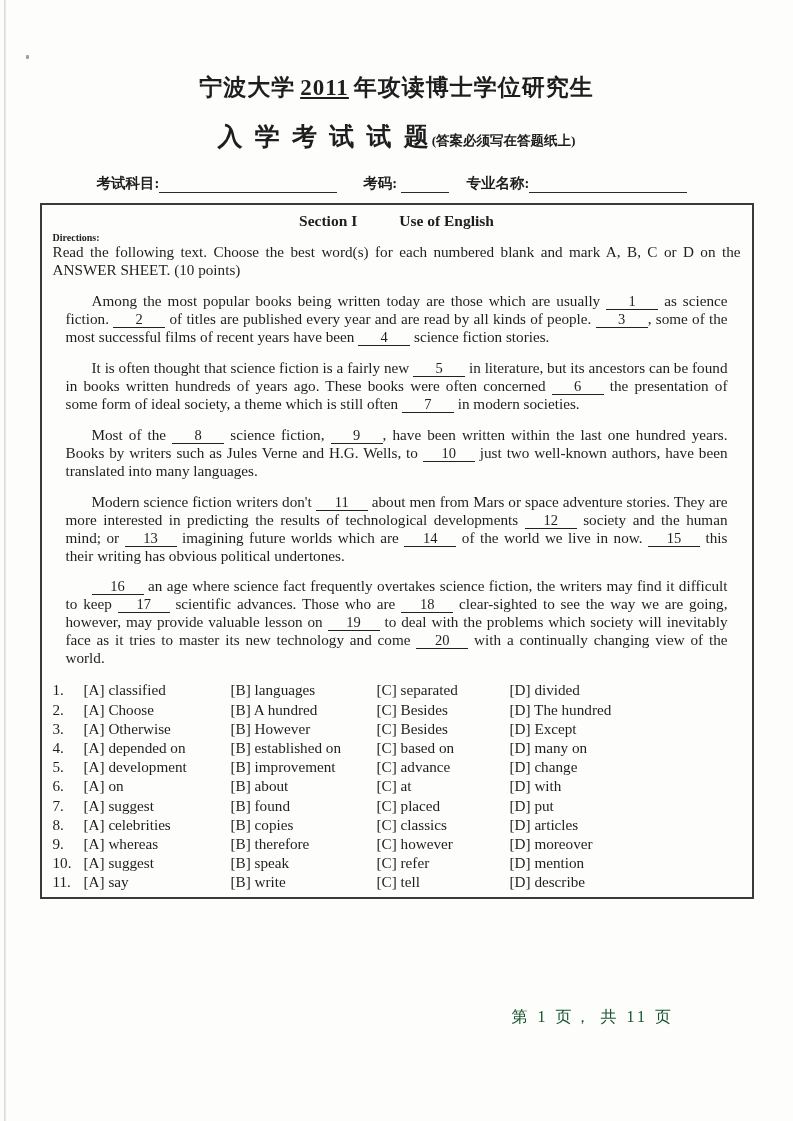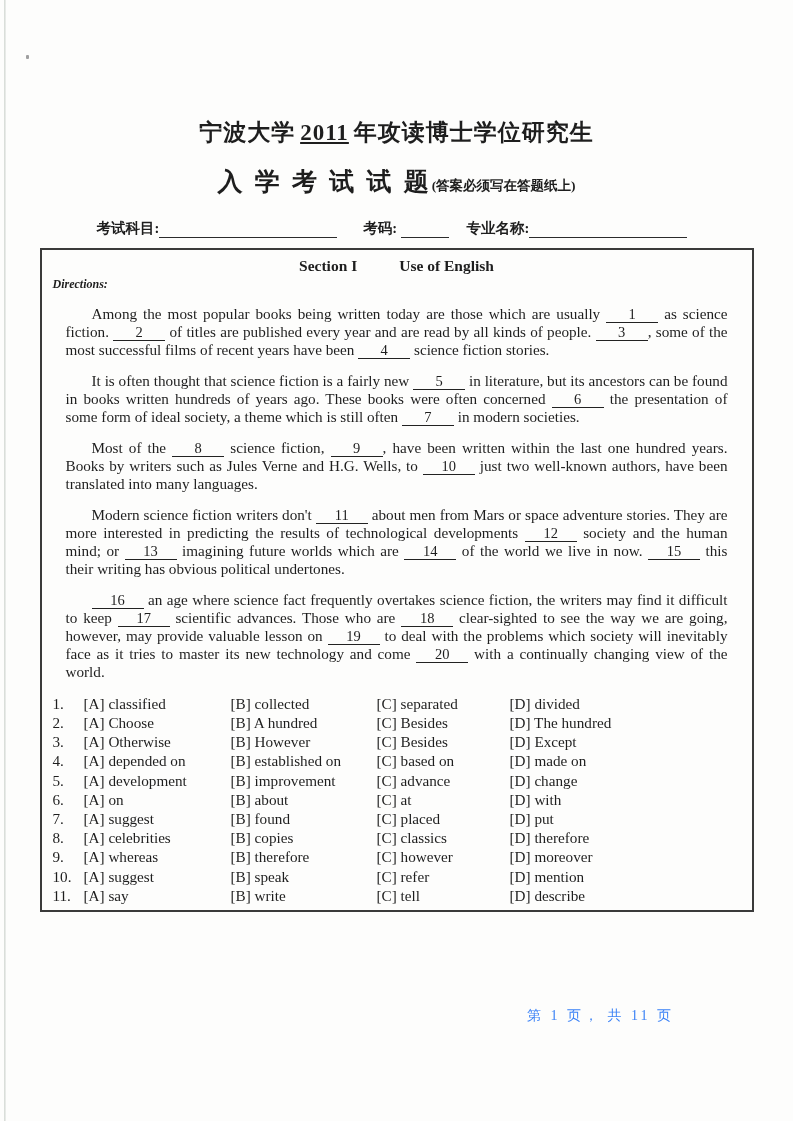--- a/index.html
+++ b/index.html
@@ -13,21 +13,21 @@
     color:#1e1e1e;
   }
   
   .scan-edge-left {
     position:absolute; left:4px; top:0; width:2px; height:100%;
     background:linear-gradient(to right,#d3d8d3,#eef0ee);
   }
   .scan-speck { position:absolute; left:26px; top:55px; width:3px; height:4px; background:#9f9fa0; border-radius:1px; }
 
   
-  .header { padding-top:117px; text-align:center; }
+  .header { padding-top:72px; text-align:center; }
   .title-line1 {
     font-size:23px; font-weight:600; letter-spacing:1px;
     font-family:"Liberation Serif", serif;
   }
   .title-year {
     font-weight:bold; text-decoration:underline; padding:0 5px;
     font-family:"Liberation Serif", serif;
   }
   .title-line2 { margin-top:17px; font-size:25px; font-weight:700; letter-spacing:3px; }
   .title-note { font-size:13.5px; font-weight:700; letter-spacing:0; }
@@ -45,21 +45,21 @@
 
   
   .main-box {
     width:714px; margin:9px auto 0;
     border:2px solid #3a3a3a;
     padding:7px 11px 5px 11px;
     background:#fdfdfc;
   }
   .section-title { text-align:center; font-weight:bold; font-size:15.5px; margin-bottom:2px; }
   .section-title .gap { display:inline-block; width:42px; }
-  .directions-label { font-weight:bold; font-size:12px;font-style:italic; }
+  .directions-label { font-weight:bold; font-size:10px; }
   .directions-text { font-size:15.2px; line-height:17.8px; text-align:justify; }
 
   .passage { margin-top:2px; }
   .para {
     font-size:15.2px; line-height:17.9px; text-align:justify;
     text-indent:26px; margin:13px;
   }
   .blank {
     display:inline-block; min-width:52px; text-indent:0;
     border-bottom:1.2px solid #222; text-align:center;
@@ -72,21 +72,21 @@
     font-size:15.2px;
   }
   .options-table td { padding:0; line-height:19.2px; vertical-align:top; white-space:nowrap; }
   .col-num { width:31px; }
   .col-a { width:147px; }
   .col-b { width:146px; }
   .col-c { width:133px; }
 
   .footer {
     position:absolute; right:119px; top:1007px;
-    font-size:14px; letter-spacing:3px; color:#3b82f6;
+    font-size:16px; letter-spacing:3px; color:#14532d;
     font-family:"Liberation Serif", serif;
   }
 </style>
 </head>
 <body>
 
 <div class="page">
   <div class="scan-edge-left"></div>
   <div class="scan-speck"></div>
 
@@ -101,20 +101,21 @@
 
   <div class="exam-info">
     <span class="exam-label">考试科目:</span><span class="fill-line fill-subject"></span><span class="exam-label">考码:</span> <span class="fill-line fill-code"></span> <span class="exam-label">专业名称:</span><span class="fill-line fill-major"></span>
   </div>
 
   <div class="main-box">
     <div class="section-title">
       <span>Section I</span><span class="gap"></span><span>Use of English</span>
     </div>
     <div class="directions-label">Directions:</div>
+    <div class="directions-text">Read the following text. Choose the best word(s) for each numbered blank and mark A, B, C or D on the ANSWER SHEET. (10 points)</div>
 
     <div class="passage">
         <p class="para">Among the most popular books being written today are those which are usually <span class="blank">1</span> as science fiction. <span class="blank">2</span> of titles are published every year and are read by all kinds of people. <span class="blank">3</span>, some of the most successful films of recent years have been <span class="blank">4</span> science fiction stories.</p>
         <p class="para">It is often thought that science fiction is a fairly new <span class="blank">5</span> in literature, but its ancestors can be found in books written hundreds of years ago. These books were often concerned <span class="blank">6</span> the presentation of some form of ideal society, a theme which is still often <span class="blank">7</span> in modern societies.</p>
         <p class="para">Most of the <span class="blank">8</span> science fiction, <span class="blank">9</span>, have been written within the last one hundred years. Books by writers such as Jules Verne and H.G. Wells, to <span class="blank">10</span> just two well-known authors, have been translated into many languages.</p>
         <p class="para">Modern science fiction writers don't <span class="blank">11</span> about men from Mars or space adventure stories. They are more interested in predicting the results of technological developments <span class="blank">12</span> society and the human mind; or <span class="blank">13</span> imagining future worlds which are <span class="blank">14</span> of the world we live in now. <span class="blank">15</span> this their writing has obvious political undertones.</p>
         <p class="para"><span class="blank">16</span> an age where science fact frequently overtakes science fiction, the writers may find it difficult to keep <span class="blank">17</span> scientific advances. Those who are <span class="blank">18</span> clear-sighted to see the way we are going, however, may provide valuable lesson on <span class="blank">19</span> to deal with the problems which society will inevitably face as it tries to master its new technology and come <span class="blank">20</span> with a continually changing view of the world.</p>
       </div>
 
     <table class="options-table">
@@ -122,21 +123,21 @@
         <col class="col-num">
           <col class="col-a">
           <col class="col-b">
           <col class="col-c">
           <col>
       </colgroup>
       <tbody>
           <tr>
             <td>1.</td>
             <td>[A] classified</td>
-            <td>[B] collected</td>
+            <td>[B] languages</td>
             <td>[C] separated</td>
             <td>[D] divided</td>
           </tr>
           <tr>
             <td>2.</td>
             <td>[A] Choose</td>
             <td>[B] A hundred</td>
             <td>[C] Besides</td>
             <td>[D] The hundred</td>
           </tr>
@@ -145,21 +146,21 @@
             <td>[A] Otherwise</td>
             <td>[B] However</td>
             <td>[C] Besides</td>
             <td>[D] Except</td>
           </tr>
           <tr>
             <td>4.</td>
             <td>[A] depended on</td>
             <td>[B] established on</td>
             <td>[C] based on</td>
-            <td>[D] made on</td>
+            <td>[D] many on</td>
           </tr>
           <tr>
             <td>5.</td>
             <td>[A] development</td>
             <td>[B] improvement</td>
             <td>[C] advance</td>
             <td>[D] change</td>
           </tr>
           <tr>
             <td>6.</td>
@@ -173,21 +174,21 @@
             <td>[A] suggest</td>
             <td>[B] found</td>
             <td>[C] placed</td>
             <td>[D] put</td>
           </tr>
           <tr>
             <td>8.</td>
             <td>[A] celebrities</td>
             <td>[B] copies</td>
             <td>[C] classics</td>
-            <td>[D] therefore</td>
+            <td>[D] articles</td>
           </tr>
           <tr>
             <td>9.</td>
             <td>[A] whereas</td>
             <td>[B] therefore</td>
             <td>[C] however</td>
             <td>[D] moreover</td>
           </tr>
           <tr>
             <td>10.</td>

